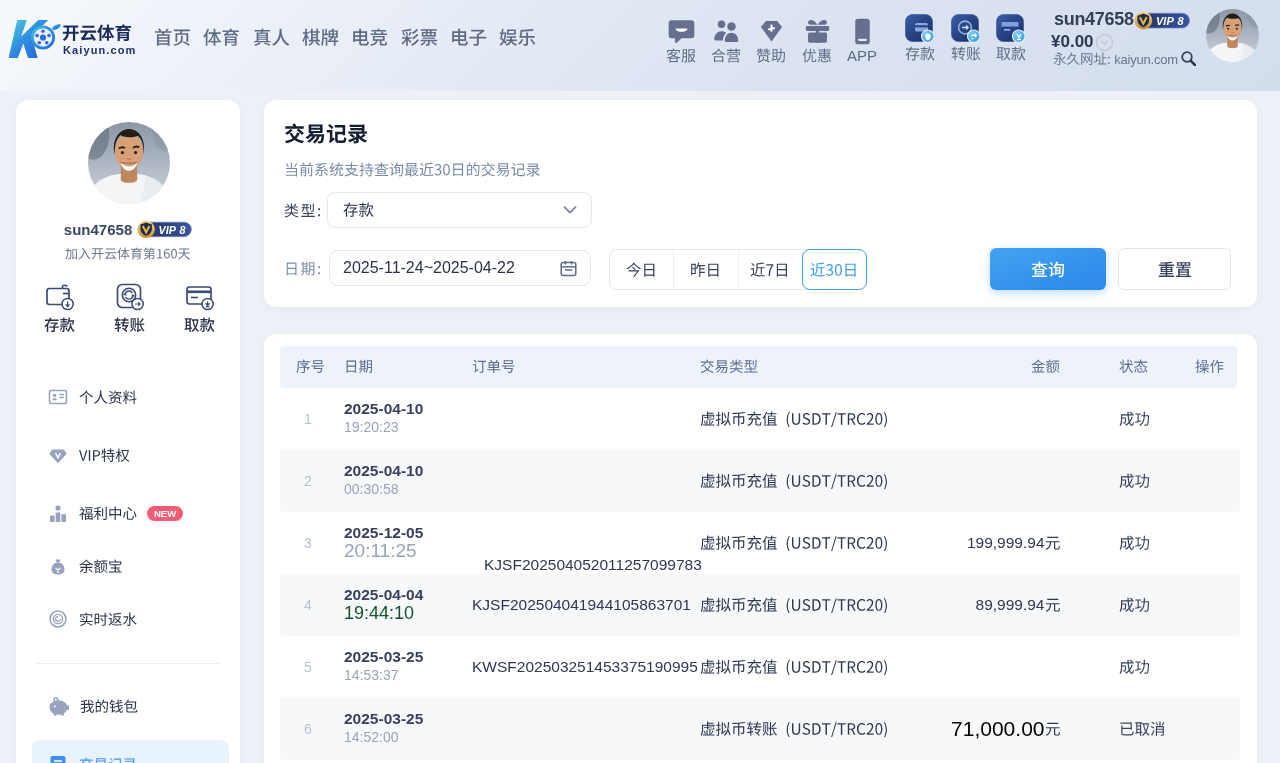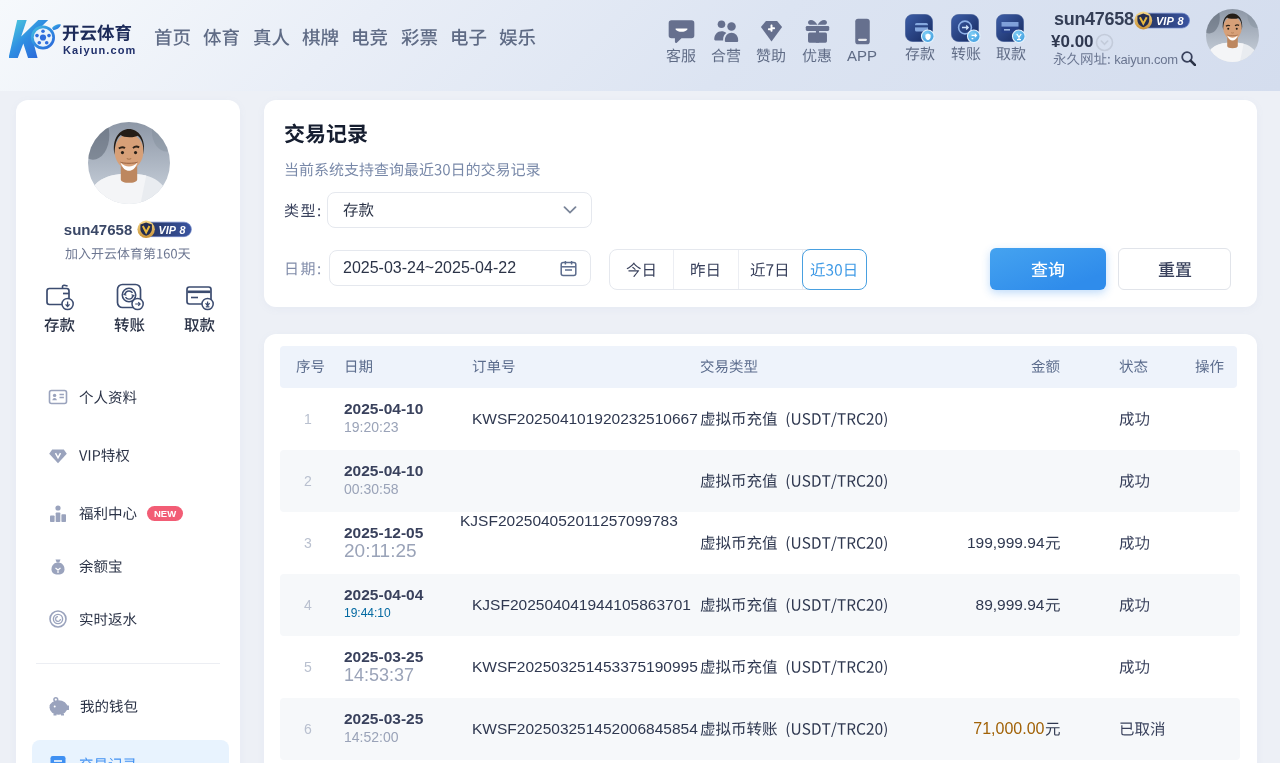--- a/index.html
+++ b/index.html
@@ -497,21 +497,21 @@
       </svg>
     </div>
     <div class="abs" style="left:20px;top:161px">
       <svg class="t" style="width:37.2px;height:15px;color:#7f8aa8;" viewBox="0 0 2478 1000">
         <use href="#r65e5"></use>
         <use href="#r671f" x="1100"></use>
         <use href="#r3a" x="2200"></use>
       </svg>
     </div>
     <div class="abs" style="left:65px;top:150px;width:262px;height:36px;border:1px solid #e5e8ee;border-radius:8px;display:flex;align-items:center;padding:0 13px 0 13px;justify-content:space-between">
-      <span style="font-size:16px;color:#2b3347">2025-03-24~2025-04-22</span>
+      <span style="font-size:16px;color:#2b3347">2025-11-24~2025-04-22</span>
       <svg width="17" height="17" viewBox="0 0 17 17" style="">
         <rect x="1.2" y="2.6" width="14.6" height="13" rx="2" fill="none" stroke="#5b6b8c" stroke-width="1.5"></rect>
         <path d="M1.5 6.8h14" stroke="#5b6b8c" stroke-width="1.5"></path>
         <path d="M5.4 1v3.4M11.6 1v3.4" stroke="#5b6b8c" stroke-width="1.5"></path>
         <path d="M5 10h7" stroke="#5b6b8c" stroke-width="1.5"></path>
       </svg>
     </div>
     <div class="abs" style="left:345px;top:149px;width:257px;height:41px;border:1px solid #e5e8ee;border-radius:8px;background:#fff"></div>
     <div class="abs" style="left:409.2px;top:150px;height:39px;border-left:1px solid #eceef3"></div>
     <div class="abs" style="left:345.0px;top:149px;width:64.2px;height:41px;display:flex;align-items:center;justify-content:center">
@@ -611,23 +611,20 @@
         <use href="#r4f5c" x="1000"></use>
       </svg>
     </div>
     <div class="abs" style="left:16px;top:54px;width:960px;height:62px;">
       <div class="abs" style="left:28px;top:0;width:0;height:62px;display:flex;align-items:center;justify-content:center">
         <span style="font-size:14px;color:#b9c0cf">1</span>
       </div>
       <div class="abs" style="left:64px;top:12px;line-height:18px">
         <div style="font-size:15.5px;font-weight:bold;color:#39415c;letter-spacing:0px">2025-04-10</div>
         <div style="font-size:14px;color:#9aa3b8">19:20:23</div>
-      </div>
-      <div class="abs" style="left:192px;top:0;height:62px;display:flex;align-items:center">
-        <span style="font-size:15.5px;color:#2f3850">KWSF202504101920232510667</span>
       </div>
       <div class="abs" style="left:420px;top:0;height:62px;display:flex;align-items:center">
         <svg class="t" style="width:188.4px;height:15.5px;color:#2f3850;" viewBox="0 0 12154 1000">
           <use href="#r865a"></use>
           <use href="#r62df" x="1000"></use>
           <use href="#r5e01" x="2000"></use>
           <use href="#r5145" x="3000"></use>
           <use href="#r503c" x="4000"></use>
           <use href="#r28" x="5500"></use>
           <use href="#r55" x="5838"></use>
@@ -687,21 +684,21 @@
       </div>
     </div>
     <div class="abs" style="left:16px;top:178px;width:960px;height:62px;">
       <div class="abs" style="left:28px;top:0;width:0;height:62px;display:flex;align-items:center;justify-content:center">
         <span style="font-size:14px;color:#b9c0cf">3</span>
       </div>
       <div class="abs" style="left:64px;top:12px;line-height:18px">
         <div style="font-size:15.5px;font-weight:bold;color:#39415c;letter-spacing:0px">2025-12-05</div>
         <div style="font-size:19px;color:#9aa3b8">20:11:25</div>
       </div>
-      <div class="abs" style="left:180px;top:0;height:62px;display:flex;align-items:flex-start">
+      <div class="abs" style="left:204px;top:0;height:62px;display:flex;align-items:flex-end">
         <span style="font-size:15.5px;color:#2f3850">KJSF202504052011257099783</span>
       </div>
       <div class="abs" style="left:420px;top:0;height:62px;display:flex;align-items:center">
         <svg class="t" style="width:188.4px;height:15.5px;color:#2f3850;" viewBox="0 0 12154 1000">
           <use href="#r865a"></use>
           <use href="#r62df" x="1000"></use>
           <use href="#r5e01" x="2000"></use>
           <use href="#r5145" x="3000"></use>
           <use href="#r503c" x="4000"></use>
           <use href="#r28" x="5500"></use>
@@ -730,21 +727,21 @@
           <use href="#r529f" x="1000"></use>
         </svg>
       </div>
     </div>
     <div class="abs" style="left:16px;top:240px;width:960px;height:62px;background:#f6f8fa;border-radius:4px;">
       <div class="abs" style="left:28px;top:0;width:0;height:62px;display:flex;align-items:center;justify-content:center">
         <span style="font-size:14px;color:#b9c0cf">4</span>
       </div>
       <div class="abs" style="left:64px;top:12px;line-height:18px">
         <div style="font-size:15.5px;font-weight:bold;color:#39415c;letter-spacing:0px">2025-04-04</div>
-        <div style="font-size:12px;color:#0369a1">19:44:10</div>
+        <div style="font-size:18px;color:#14532d">19:44:10</div>
       </div>
       <div class="abs" style="left:192px;top:0;height:62px;display:flex;align-items:center">
         <span style="font-size:15.5px;color:#2f3850">KJSF202504041944105863701</span>
       </div>
       <div class="abs" style="left:420px;top:0;height:62px;display:flex;align-items:center">
         <svg class="t" style="width:188.4px;height:15.5px;color:#2f3850;" viewBox="0 0 12154 1000">
           <use href="#r865a"></use>
           <use href="#r62df" x="1000"></use>
           <use href="#r5e01" x="2000"></use>
           <use href="#r5145" x="3000"></use>
@@ -775,21 +772,21 @@
           <use href="#r529f" x="1000"></use>
         </svg>
       </div>
     </div>
     <div class="abs" style="left:16px;top:302px;width:960px;height:62px;">
       <div class="abs" style="left:28px;top:0;width:0;height:62px;display:flex;align-items:center;justify-content:center">
         <span style="font-size:14px;color:#b9c0cf">5</span>
       </div>
       <div class="abs" style="left:64px;top:12px;line-height:18px">
         <div style="font-size:15.5px;font-weight:bold;color:#39415c;letter-spacing:0px">2025-03-25</div>
-        <div style="font-size:18px;color:#9aa3b8">14:53:37</div>
+        <div style="font-size:14px;color:#9aa3b8">14:53:37</div>
       </div>
       <div class="abs" style="left:192px;top:0;height:62px;display:flex;align-items:center">
         <span style="font-size:15.5px;color:#2f3850">KWSF202503251453375190995</span>
       </div>
       <div class="abs" style="left:420px;top:0;height:62px;display:flex;align-items:center">
         <svg class="t" style="width:188.4px;height:15.5px;color:#2f3850;" viewBox="0 0 12154 1000">
           <use href="#r865a"></use>
           <use href="#r62df" x="1000"></use>
           <use href="#r5e01" x="2000"></use>
           <use href="#r5145" x="3000"></use>
@@ -816,23 +813,20 @@
       </div>
     </div>
     <div class="abs" style="left:16px;top:364px;width:960px;height:62px;background:#f6f8fa;border-radius:4px;">
       <div class="abs" style="left:28px;top:0;width:0;height:62px;display:flex;align-items:center;justify-content:center">
         <span style="font-size:14px;color:#b9c0cf">6</span>
       </div>
       <div class="abs" style="left:64px;top:12px;line-height:18px">
         <div style="font-size:15.5px;font-weight:bold;color:#39415c;letter-spacing:0px">2025-03-25</div>
         <div style="font-size:14px;color:#9aa3b8">14:52:00</div>
       </div>
-      <div class="abs" style="left:192px;top:0;height:62px;display:flex;align-items:center">
-        <span style="font-size:15.5px;color:#2f3850">KWSF202503251452006845854</span>
-      </div>
       <div class="abs" style="left:420px;top:0;height:62px;display:flex;align-items:center">
         <svg class="t" style="width:188.4px;height:15.5px;color:#2f3850;" viewBox="0 0 12154 1000">
           <use href="#r865a"></use>
           <use href="#r62df" x="1000"></use>
           <use href="#r5e01" x="2000"></use>
           <use href="#r8f6c" x="3000"></use>
           <use href="#r8d26" x="4000"></use>
           <use href="#r28" x="5500"></use>
           <use href="#r55" x="5838"></use>
           <use href="#r53" x="6559"></use>
@@ -841,21 +835,21 @@
           <use href="#r2f" x="8442"></use>
           <use href="#r54" x="8834"></use>
           <use href="#r52" x="9433"></use>
           <use href="#r43" x="10068"></use>
           <use href="#r32" x="10706"></use>
           <use href="#r30" x="11261"></use>
           <use href="#r29" x="11816"></use>
         </svg>
       </div>
       <div class="abs" style="left:0;top:0;width:780px;height:62px;display:flex;align-items:center;justify-content:flex-end">
-        <span style="font-size:16px;color:#a16207">71,000.00</span>
+        <span style="font-size:21px;color:#000000">71,000.00</span>
         <svg class="t" style="width:15.5px;height:15.5px;color:#2f3850;" viewBox="0 0 1000 1000">
           <use href="#r5143"></use>
         </svg>
       </div>
       <div class="abs" style="left:839px;top:0;height:62px;display:flex;align-items:center">
         <svg class="t" style="width:46.5px;height:15.5px;color:#39415c;" viewBox="0 0 3000 1000">
           <use href="#r5df2"></use>
           <use href="#r53d6" x="1000"></use>
           <use href="#r6d88" x="2000"></use>
         </svg>

